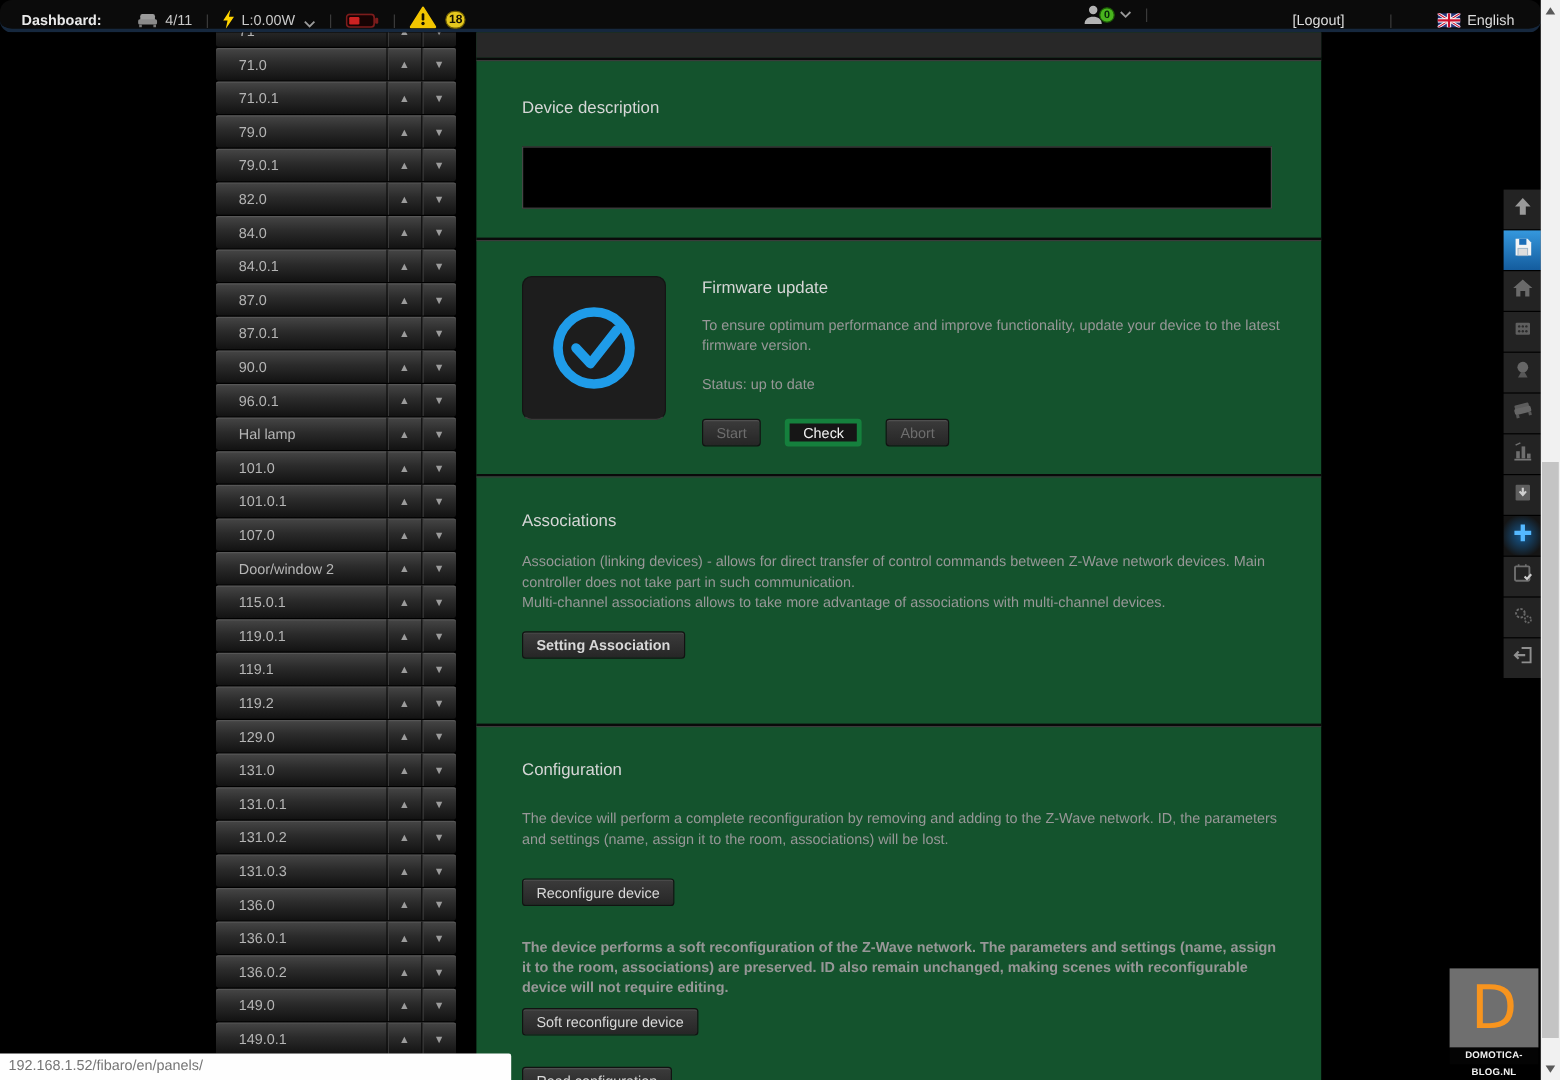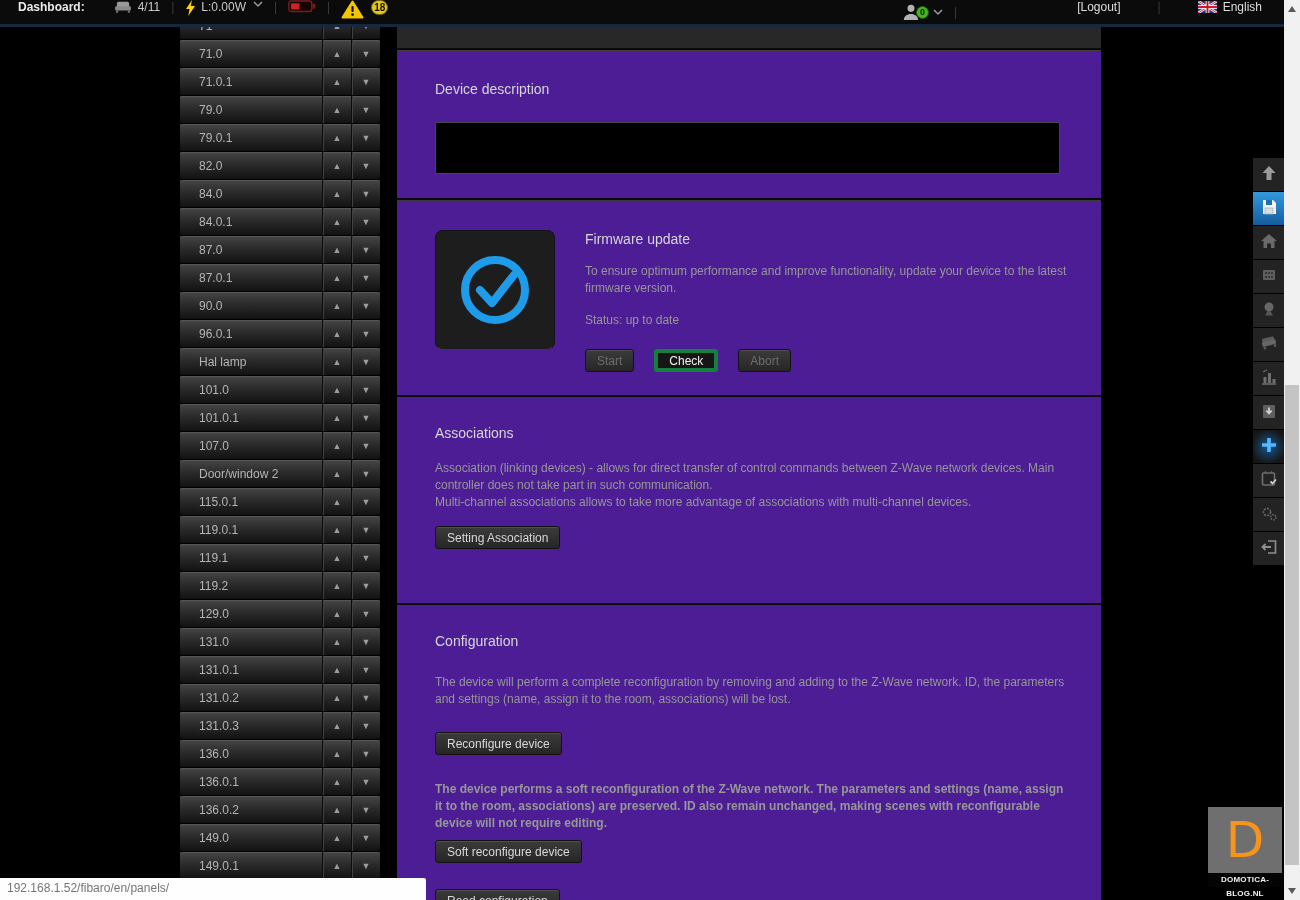--- a/index.html
+++ b/index.html
@@ -2,22 +2,22 @@
 <html><head>
 <meta charset="utf-8">
 <style>
   * { margin:0; padding:0; box-sizing:border-box; }
   html,body { background:#000; }
   .page { position:relative; width:1300px; height:900px; background:#000; overflow:hidden;
           font-family:"Liberation Sans", sans-serif; }
 
   
   .topbar { position:absolute; left:0; top:0; width:1284px; height:27px; background:#0b0b0b;
-            border-bottom:3px solid #16283e; display:flex; align-items:flex-start; color:#c9c9c9;
-            font-size:12px; }
+            border-bottom:3px solid #16283e; display:flex; align-items:flex-end; color:#c9c9c9;
+            font-size:12px;border-radius:10px; }
   .tb-title { margin-left:18px; font-weight:bold; color:#eaeaea; }
   .tb-ico { display:inline-flex; align-items:center; }
   .tb-sep { color:#3c3c3c; margin:0 11px; }
   .tb-txt { color:#c9c9c9; }
   .badge-y { display:inline-block; min-width:17px; height:15px; margin-left:7px; padding:0 2px;
              background:#e5c81e; border:1px solid #6f5e03; border-radius:8px; color:#151000;
              font-size:10px; font-weight:bold; line-height:13px; text-align:center; }
   .user-cluster { position:absolute; left:903px; top:0; height:24px; display:flex; align-items:center; }
   .badge-g { display:inline-block; width:13px; height:13px; margin-left:-3px; background:#49b41e;
              border:1px solid #1d5f06; border-radius:50%; color:#062708; font-size:9px; font-weight:bold;
@@ -31,21 +31,21 @@
   .device-list { margin-top:-15px; }
   .drow { height:27px; margin-bottom:1px; display:flex; align-items:stretch;
           background:linear-gradient(180deg,#464646 0%,#2b2b2b 45%,#121212 100%);
           border-radius:2px; box-shadow:inset 0 1px 0 #565656; cursor:pointer; }
   .drow-label { flex:1; display:flex; align-items:center; padding-left:19px; color:#b5b5b5; font-size:12px; }
   .drow-btn { width:29px; border:none; background:transparent; border-left:1px solid #0c0c0c;
               box-shadow:inset 1px 0 0 #414141; color:#9c9c9c; font-size:9px; cursor:pointer;
               display:flex; align-items:center; justify-content:center; }
 
   
-  .main { position:absolute; left:397px; top:27px; width:704px; height:873px; background:#4c1d95; }
+  .main { position:absolute; left:397px; top:27px; width:704px; height:873px; background:#14532d; }
   .strip-top { height:21px; background:#282828; }
   .divider { height:0; border-top:2px solid #0a0a0a; border-bottom:1px solid #3b3b3b; }
   .sec { padding-left:38px; padding-right:38px; }
   .sec h2 { font-size:14px; font-weight:400; color:#d6d6d6; }
   .ptext { font-size:12px; line-height:17px; color:#979797; }
 
   .sec-desc { height:147px; padding-top:30px; }
   .desc-box { display:block; margin-top:25px; width:625px; height:52px; background:#000;
               border:1px solid #464646; resize:none; color:#ccc; font-family:inherit; }
 
@@ -59,21 +59,21 @@
   .btn-row { margin-top:20px; display:flex; gap:20px; }
 
   .btn { height:23px; padding:0 11px; font-size:12px; font-family:inherit; border-radius:3px;
          background:linear-gradient(180deg,#3b3b3b,#262626); border:1px solid #121212;
          box-shadow:inset 0 1px 0 #4f4f4f; color:#d8d8d8; cursor:pointer; }
   .btn.disabled { color:#6d6d6d; cursor:default; }
   .btn.focus { background:#161616; border:4px solid #15803d; box-shadow:none; color:#f2f2f2; }
 
   .sec-assoc { height:205px; padding-top:27px; }
   .assoc-text { margin-top:19px; width:634px; }
-  .assoc-btn { margin-top:15px; }
+  .assoc-btn { margin-top:15px;font-weight:bold; }
 
   .sec-config { padding-top:27px; }
   .cfg-p { width:634px; }
   .cfg-p1 { margin-top:25px; }
   .cfg-btn1 { margin-top:24px; }
   .cfg-p2 { margin-top:26px;font-weight:bold; }
   .cfg-btn2 { margin-top:8px; }
   .cfg-btn3 { margin-top:26px; display:block; }
 
   

